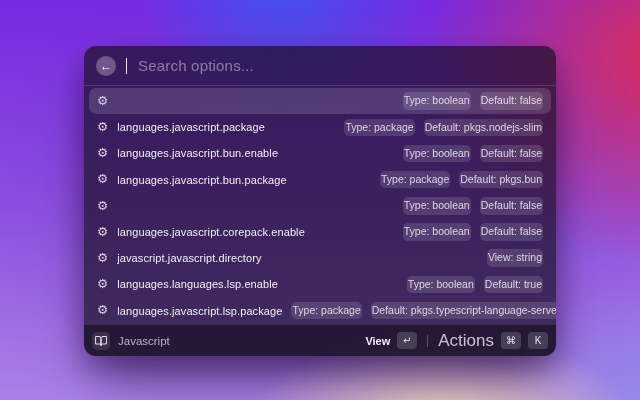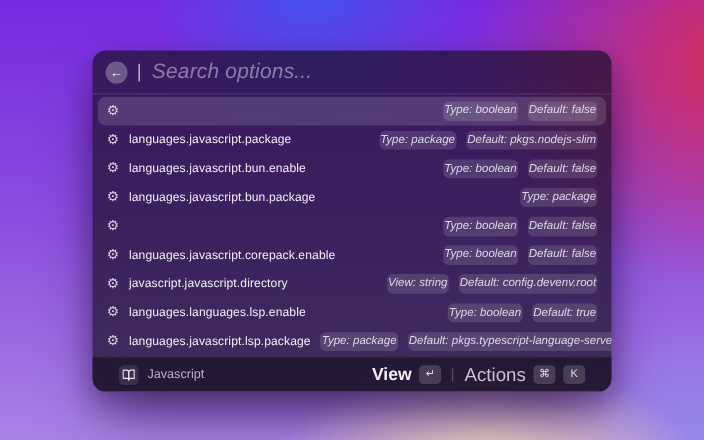--- a/index.html
+++ b/index.html
@@ -35,59 +35,59 @@
     border-bottom: 1px solid rgba(255,255,255,0.13);
   }
   .back-btn {
     width: 20px; height: 20px; border-radius: 50%;
     background: rgba(255,255,255,0.28);
     color: #ffffff; font-size: 12px; line-height: 1;
     display: flex; align-items: center; justify-content: center;
     cursor: pointer; flex: 0 0 auto;
   }
   .cursor { width: 1px; height: 16px; background: rgba(255,255,255,0.9); margin-right: 1px; }
-  .search-placeholder { font-size: 19px; color: rgba(255,255,255,0.42); letter-spacing: 0.2px; font-style: italic; }
+  .search-placeholder { font-size: 15px; color: rgba(255,255,255,0.42); letter-spacing: 0.2px; }
   .list { flex: 1 1 auto; padding-top: 2px; }
   .row {
     height: 26.2px; margin: 0 5px; padding: 0 8px;
     display: flex; align-items: center; gap: 9px;
     border-radius: 7px;
     font-size: 11px;
   }
   .row.selected { background: rgba(255,255,255,0.14); }
   .gear {
     font-size: 12.5px; line-height: 1; color: #d3cdde;
     flex: 0 0 auto; transform: translateY(-0.5px);
   }
   .opt-name { color: #f2f0f6; font-weight: 500; white-space: nowrap; letter-spacing: 0.1px; }
   .badges { margin-left: auto; display: flex; gap: 9px; align-items: center; }
   .badge {
     background: rgba(255,255,255,0.13);
     border-radius: 5px;
     padding: 3px 1px;
     font-size: 10.5px; color: #ddd8e6;
-    white-space: nowrap; line-height: 1.1; font-style: italic;
+    white-space: nowrap; line-height: 1.1;
   }
   .footer {
     flex: 0 0 32px; height: 32px;
     display: flex; align-items: center; gap: 8px;
-    padding: 0 24px;
+    padding: 0 8px;
     background: rgba(20,13,28,0.6);
     border-top: 1px solid rgba(255,255,255,0.09);
   }
   .footer-logo {
     width: 18px; height: 18px; border-radius: 5px;
     background: rgba(255,255,255,0.10);
     display: flex; align-items: center; justify-content: center;
     color: #e8e4ef; flex: 0 0 auto;
   }
   .footer-logo svg { width: 12px; height: 12px; }
   .footer-context { font-size: 11.5px; color: #b9b2c6; }
   .footer-right { margin-left: auto; display: flex; align-items: center; gap: 7px; }
-  .footer-view { font-size: 16px; font-weight: 600; color: #f1eff5; cursor: pointer; }
+  .footer-view { font-size: 11px; font-weight: 600; color: #f1eff5; cursor: pointer; }
   .key {
     min-width: 20px; height: 17px; padding: 0 5px;
     border-radius: 4px;
     background: rgba(255,255,255,0.16);
     color: #e4dfec; font-size: 10px; line-height: 1;
     display: inline-flex; align-items: center; justify-content: center;
   }
   .vdiv { width: 1px; height: 12px; background: rgba(255,255,255,0.25); margin: 0 3px; }
   .footer-actions { font-size: 17px; color: #c9c3d4; cursor: pointer; }
 </style>
@@ -132,20 +132,21 @@
         <span class="badge">Type: boolean</span>
         <span class="badge">Default: false</span>
       </span>
     </div>
 
     <div class="row">
       <span class="gear">⚙</span>
       <span class="opt-name">languages.javascript.bun.package</span>
       <span class="badges">
         <span class="badge">Type: package</span>
+        <span class="badge">Default: pkgs.bun</span>
       </span>
     </div>
 
     <div class="row">
       <span class="gear">⚙</span>
       <span class="badges">
         <span class="badge">Type: boolean</span>
         <span class="badge">Default: false</span>
       </span>
     </div>
@@ -157,21 +158,20 @@
         <span class="badge">Type: boolean</span>
         <span class="badge">Default: false</span>
       </span>
     </div>
 
     <div class="row">
       <span class="gear">⚙</span>
       <span class="opt-name">javascript.javascript.directory</span>
       <span class="badges">
         <span class="badge">View: string</span>
-        <span class="badge">Default: config.devenv.root</span>
       </span>
     </div>
 
     <div class="row">
       <span class="gear">⚙</span>
       <span class="opt-name">languages.languages.lsp.enable</span>
       <span class="badges">
         <span class="badge">Type: boolean</span>
         <span class="badge">Default: true</span>
       </span>

